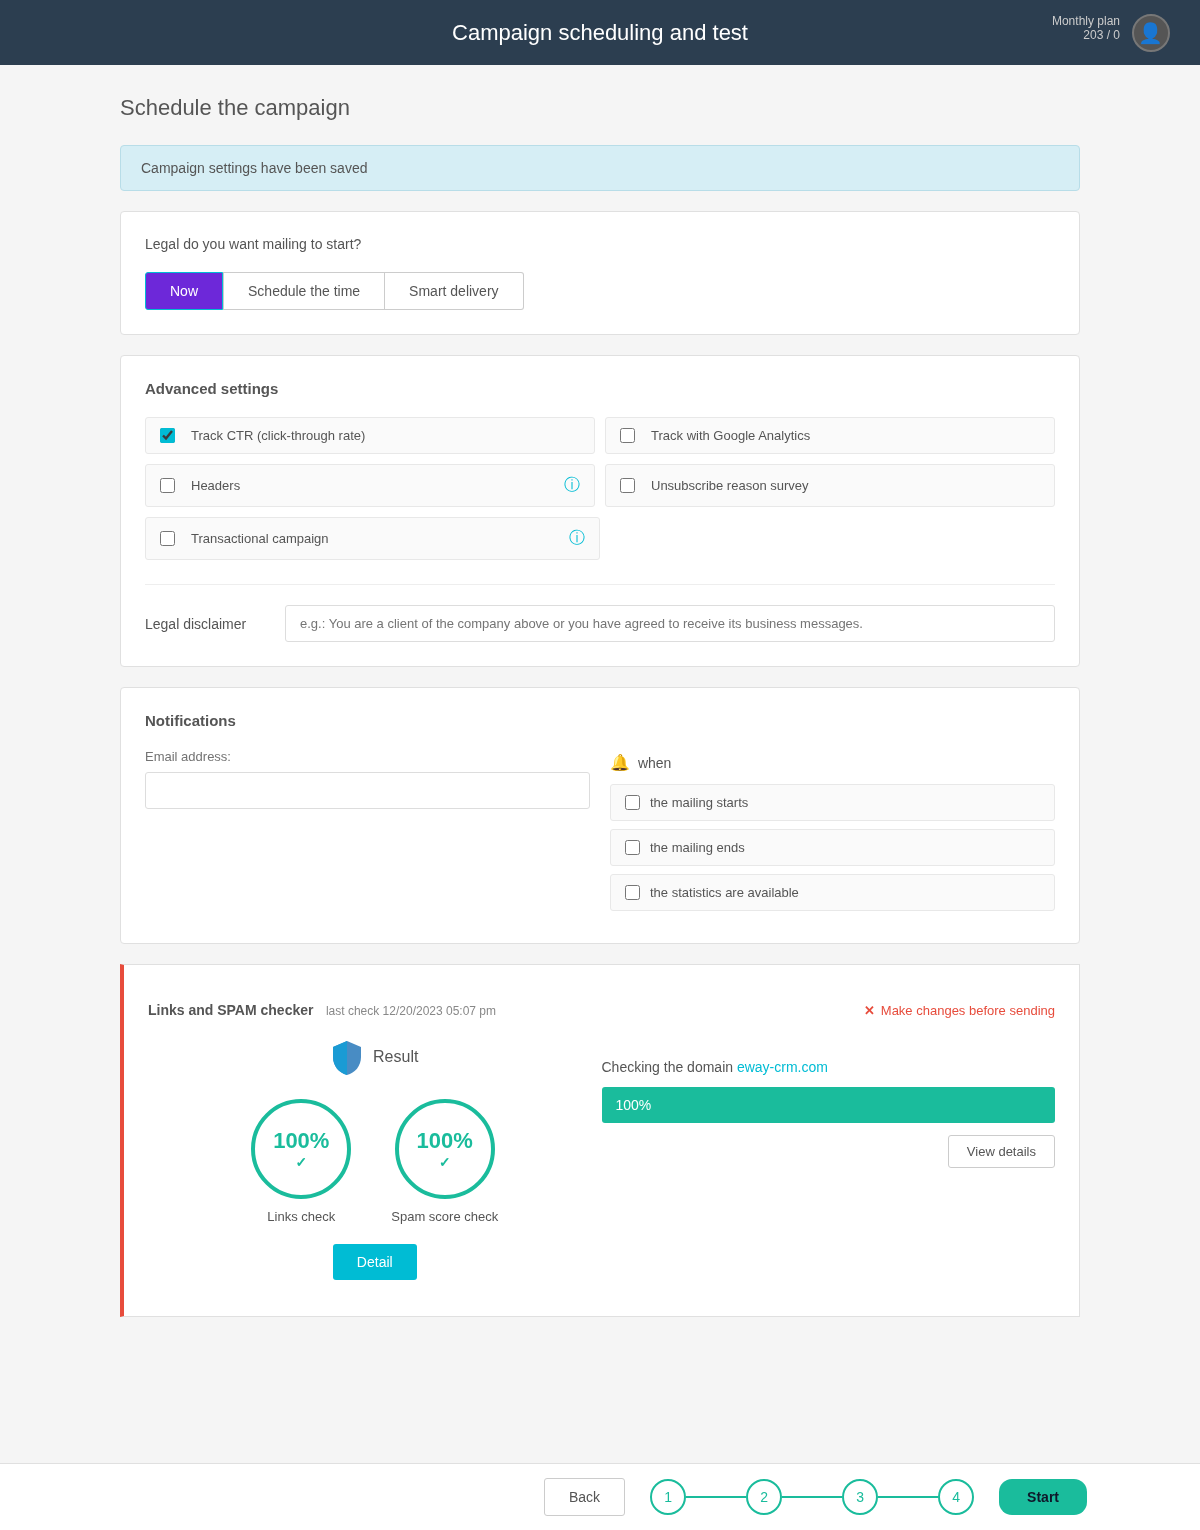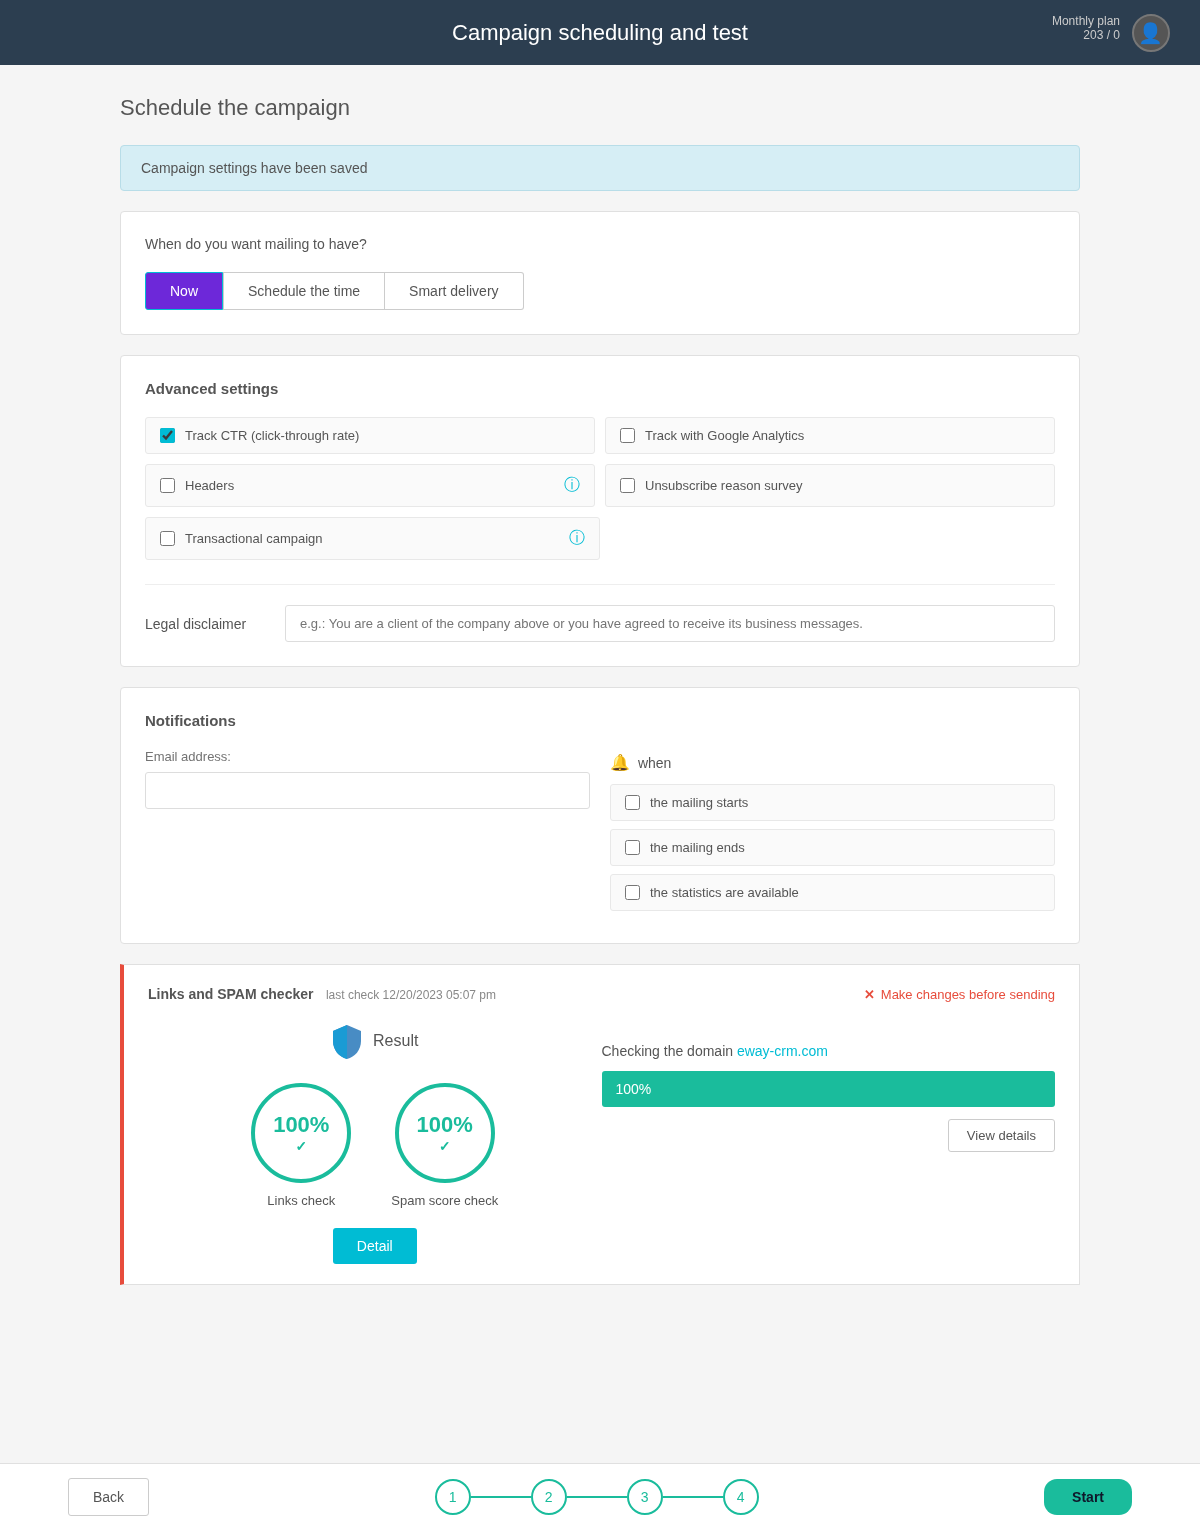--- a/index.html
+++ b/index.html
@@ -140,21 +140,21 @@
     .checkbox-grid {
       display: grid;
       grid-template-columns: 1fr 1fr;
       gap: 10px;
       margin-bottom: 10px;
     }
 
     .checkbox-item {
       display: flex;
       align-items: center;
-      gap: 10px;
+      gap: 16px;
       padding: 10px 14px;
       border: 1px solid #e8e8e8;
       border-radius: 3px;
       background: #fafafa;
       font-size: 13px;
       color: #555;
     }
 
     .checkbox-item input[type="checkbox"] {
       width: 15px;
@@ -255,21 +255,21 @@
       height: 15px;
       cursor: pointer;
     }
 
     
     .spam-card {
       background: white;
       border: 1px solid #e0e0e0;
       border-left: 4px solid #e74c3c;
       border-radius: 0;
-      padding: 20px 24px;
+      padding: 36px 24px;
       margin-bottom: 20px;
     }
 
     .spam-header {
       display: flex;
       justify-content: space-between;
       align-items: center;
       margin-bottom: 20px;
     }
 
@@ -402,25 +402,26 @@
     }
 
     
     .footer-nav {
       position: fixed;
       bottom: 0;
       left: 0;
       right: 0;
       background: white;
       border-top: 1px solid #e0e0e0;
-      padding: 14px 68px;
-      display: flex;
-      align-items: center;
-      justify-content: space-between;
+      padding: 14px 113px;
+      display: flex;
+      align-items: center;
+      justify-content: flex-end;
       z-index: 100;
+      gap: 25px;
     }
 
     .btn-back {
       background: white;
       color: #555;
       border: 1px solid #ccc;
       padding: 10px 24px;
       border-radius: 3px;
       font-size: 14px;
       cursor: pointer;
@@ -478,21 +479,21 @@
 
 <div class="main-content">
 
   <h2 class="page-title">Schedule the campaign</h2>
 
   <div class="alert-banner">
     <span>Campaign settings have been saved</span>
   </div>
 
   <div class="card">
-    <div class="when-label">When do you want mailing to have?</div>
+    <div class="when-label">Legal do you want mailing to start?</div>
     <div class="btn-group">
       <button class="btn-now">Now</button>
       <button class="btn-schedule">Schedule the time</button>
       <button class="btn-smart">Smart delivery</button>
     </div>
   </div>
 
   <div class="card">
     <div class="section-title">Advanced settings</div>
 

